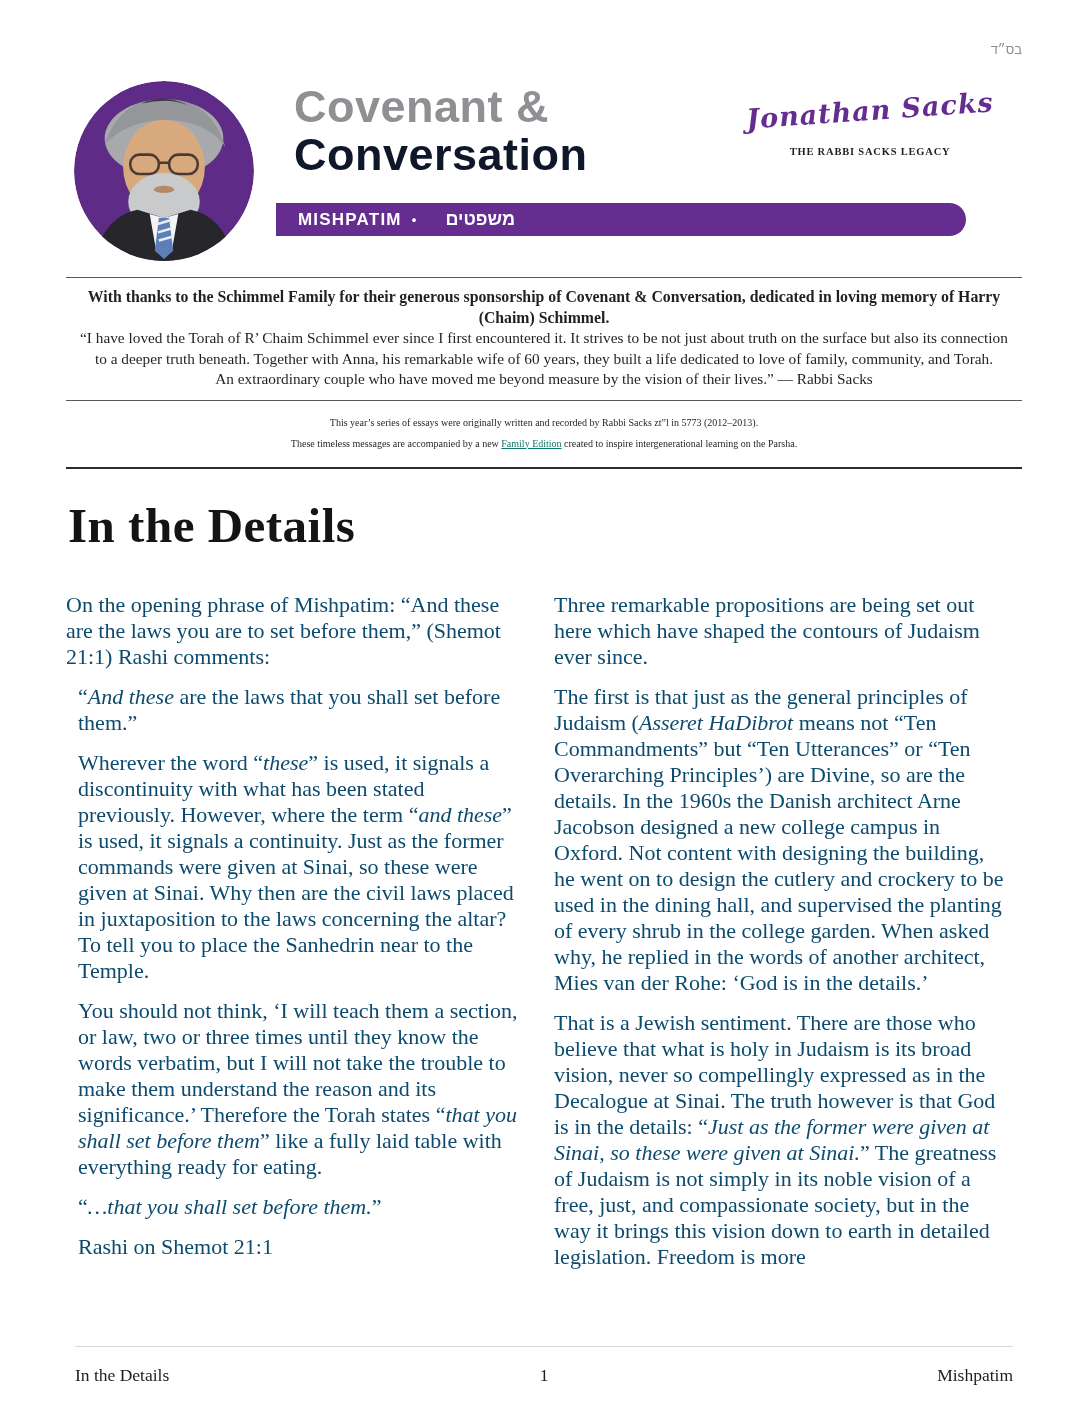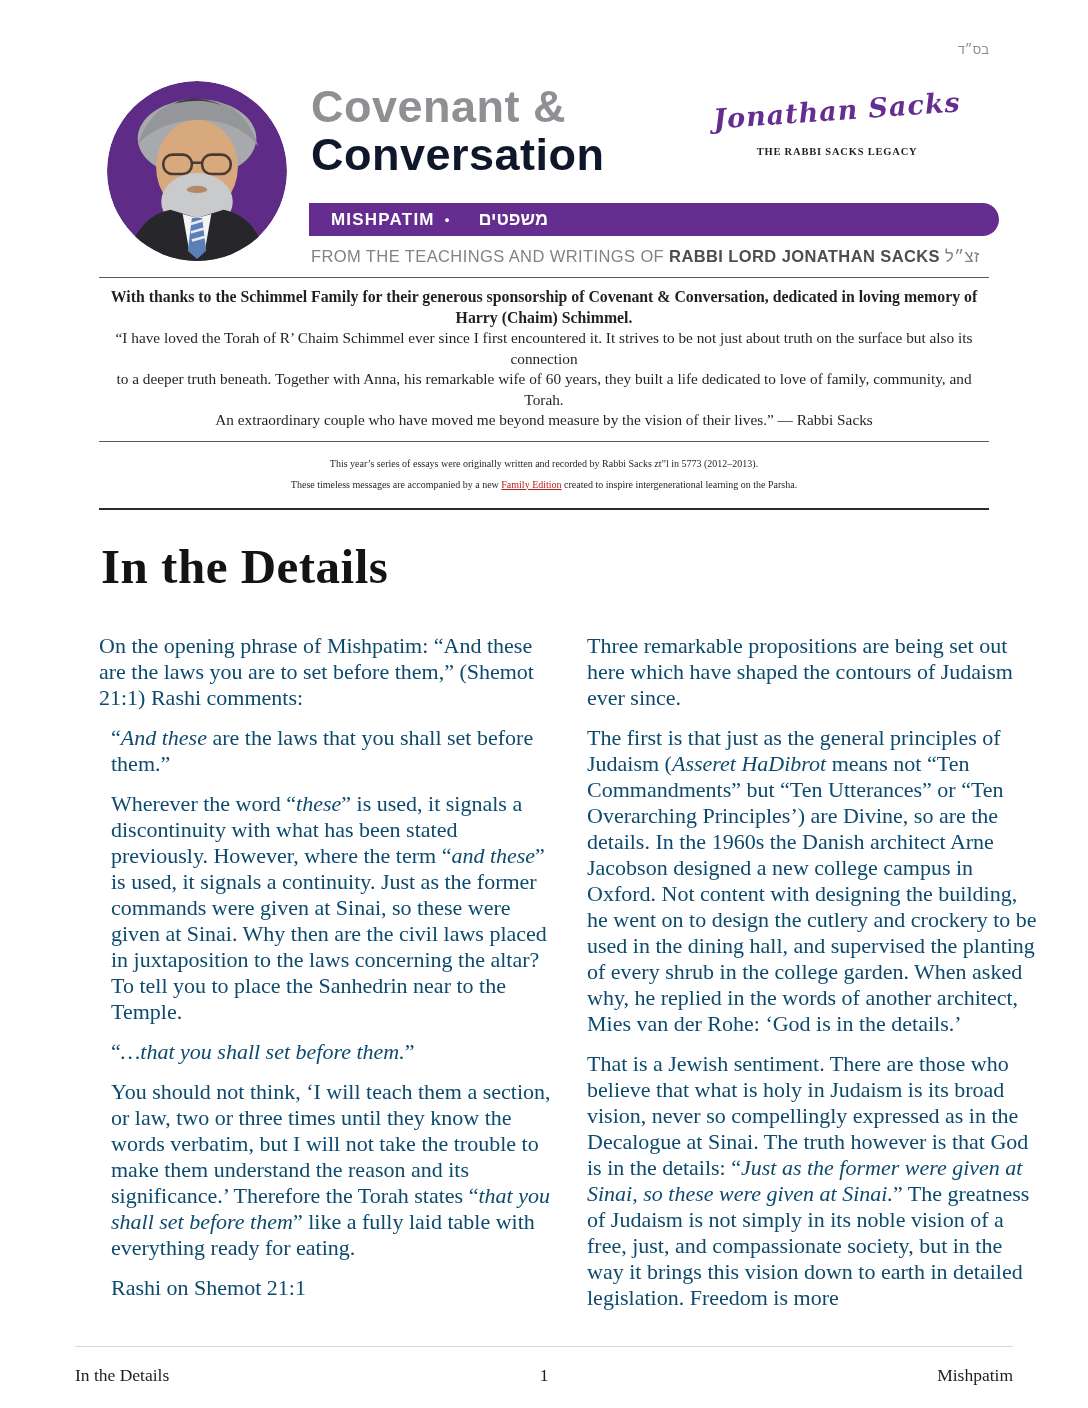--- a/index.html
+++ b/index.html
@@ -2,29 +2,29 @@
 <html><head>
 <meta charset="utf-8">
 <style>
   * { margin:0; padding:0; box-sizing:border-box; }
   html,body { background:#e9e9e9; }
   .page {
     width:1088px; height:1408px; margin:0 auto; background:#ffffff;
     position:relative; font-family:"Liberation Serif", serif; color:#231f20;
     overflow:hidden;
   }
-  .content { padding:0 99px; }
+  .content { padding:0 66px; }
 
   .bsd { text-align:right; padding-top:42px; font-size:13px; color:#8a8d90;
          font-family:"Liberation Sans", sans-serif; }
 
   
   .header { position:relative; height:198px; margin-top:22px; }
   .avatar { position:absolute; left:8px; top:2px; width:180px; height:180px; }
-  .brand { position:absolute; left:212px; top:4px; line-height:1.06;
+  .brand { position:absolute; left:228px; top:4px; line-height:1.06;
            font-family:"Liberation Sans", sans-serif; font-weight:bold;
            font-size:45px; letter-spacing:0.5px; }
   .brand .l1 { color:#8e9093; }
   .brand .l2 { color:#0f172a; }
   .banner { position:absolute; left:210px; top:124px; width:690px; height:33px;
             background:#662d91; border-radius:0 17px 17px 0; display:flex;
             align-items:center; padding-left:22px;
             font-family:"Liberation Sans", sans-serif; color:#ffffff;
             font-weight:bold; font-size:17px; letter-spacing:1.2px; }
   .banner .heb { margin-left:18px; font-size:18px; letter-spacing:0; }
@@ -43,21 +43,21 @@
   
   .rule   { border:none; border-top:1.5px solid #58595b; }
   .rule-dark { border:none; border-top:2.5px solid #2b2b2b; }
 
   
   .sponsor { text-align:center; padding:9px 0 10px; line-height:20.5px; }
   .sponsor .bold-line { font-weight:bold; font-size:15.8px; }
   .sponsor .quote-line { font-size:15.3px; }
   .series { text-align:center; padding:11px 0 13px; font-size:10px;
             line-height:21px; }
-  .link { color:#b91c1c; text-decoration:underline; cursor:pointer; }
+  .link { color:#0f766e; text-decoration:underline; cursor:pointer; }
 
   
   .article-title { font-size:49px; font-weight:600; color:#141414;
                    margin:28px 0 0 2px; letter-spacing:0.5px; }
   .columns { display:grid; grid-template-columns:452px 452px; column-gap:36px;
              margin-top:38px; font-size:22px; line-height:26px; color:#0c4a6e; }
   .columns p { margin:0 0 14px 0; }
   .columns p.bq { margin-left:12px; }
   .columns em { font-style:italic; }
 
@@ -109,23 +109,20 @@
         <div class="l1">Covenant &amp;</div>
         <div class="l2">Conversation</div>
       </div>
 
       <div class="banner">
         <span>MISHPATIM</span>
         <span class="dot">•</span>
         <span class="heb">משפטים</span>
       </div>
 
-      <div class="tagline">
-        <span>FROM THE TEACHINGS AND WRITINGS OF </span><b>RABBI LORD JONATHAN SACKS</b><span> זצ״ל</span>
-      </div>
 
       <div class="signature">
         <div class="sig-script">Jonathan Sacks</div>
         <div class="legacy">THE RABBI SACKS LEGACY</div>
       </div>
     </div>
 
     <hr class="rule">
 
     <div class="sponsor">
@@ -145,22 +142,22 @@
     <hr class="rule-dark">
 
     <h1 class="article-title">In the Details</h1>
 
     <div class="columns">
 
       <div class="col">
         <p><span>On the opening phrase of Mishpatim: “And these are the laws you are to set before them,” (Shemot 21:1) Rashi comments:</span></p>
         <p class="bq"><span>“</span><em>And these</em><span> are the laws that you shall set before them.”</span></p>
         <p class="bq"><span>Wherever the word “</span><em>these</em><span>” is used, it signals a discontinuity with what has been stated previously. However, where the term “</span><em>and these</em><span>” is used, it signals a continuity. Just as the former commands were given at Sinai, so these were given at Sinai. Why then are the civil laws placed in juxtaposition to the laws concerning the altar? To tell you to place the Sanhedrin near to the Temple.</span></p>
+        <p class="bq"><span>You should not think, ‘I will teach them a section, or law, two or three times until they know the words verbatim, but I will not take the trouble to make them understand the reason and its significance.’ Therefore the Torah states “</span><em>that you shall set before them</em><span>” like a fully laid table with everything ready for eating.</span></p>
         <p class="bq"><span>“</span><em>…that you shall set before them.</em><span>”</span></p>
-        <p class="bq"><span>You should not think, ‘I will teach them a section, or law, two or three times until they know the words verbatim, but I will not take the trouble to make them understand the reason and its significance.’ Therefore the Torah states “</span><em>that you shall set before them</em><span>” like a fully laid table with everything ready for eating.</span></p>
         <p class="bq"><span>Rashi on Shemot 21:1</span></p>
       </div>
 
       <div class="col">
         <p><span>Three remarkable propositions are being set out here which have shaped the contours of Judaism ever since.</span></p>
         <p><span>The first is that just as the general principles of Judaism (</span><em>Asseret HaDibrot</em><span> means not “Ten Commandments” but “Ten Utterances” or “Ten Overarching Principles’) are Divine, so are the details. In the 1960s the Danish architect Arne Jacobson designed a new college campus in Oxford. Not content with designing the building, he went on to design the cutlery and crockery to be used in the dining hall, and supervised the planting of every shrub in the college garden. When asked why, he replied in the words of another architect, Mies van der Rohe: ‘God is in the details.’</span></p>
         <p><span>That is a Jewish sentiment. There are those who believe that what is holy in Judaism is its broad vision, never so compellingly expressed as in the Decalogue at Sinai. The truth however is that God is in the details: “</span><em>Just as the former were given at Sinai, so these were given at Sinai.</em><span>” The greatness of Judaism is not simply in its noble vision of a free, just, and compassionate society, but in the way it brings this vision down to earth in detailed legislation. Freedom is more</span></p>
       </div>
     </div>
   </div>

